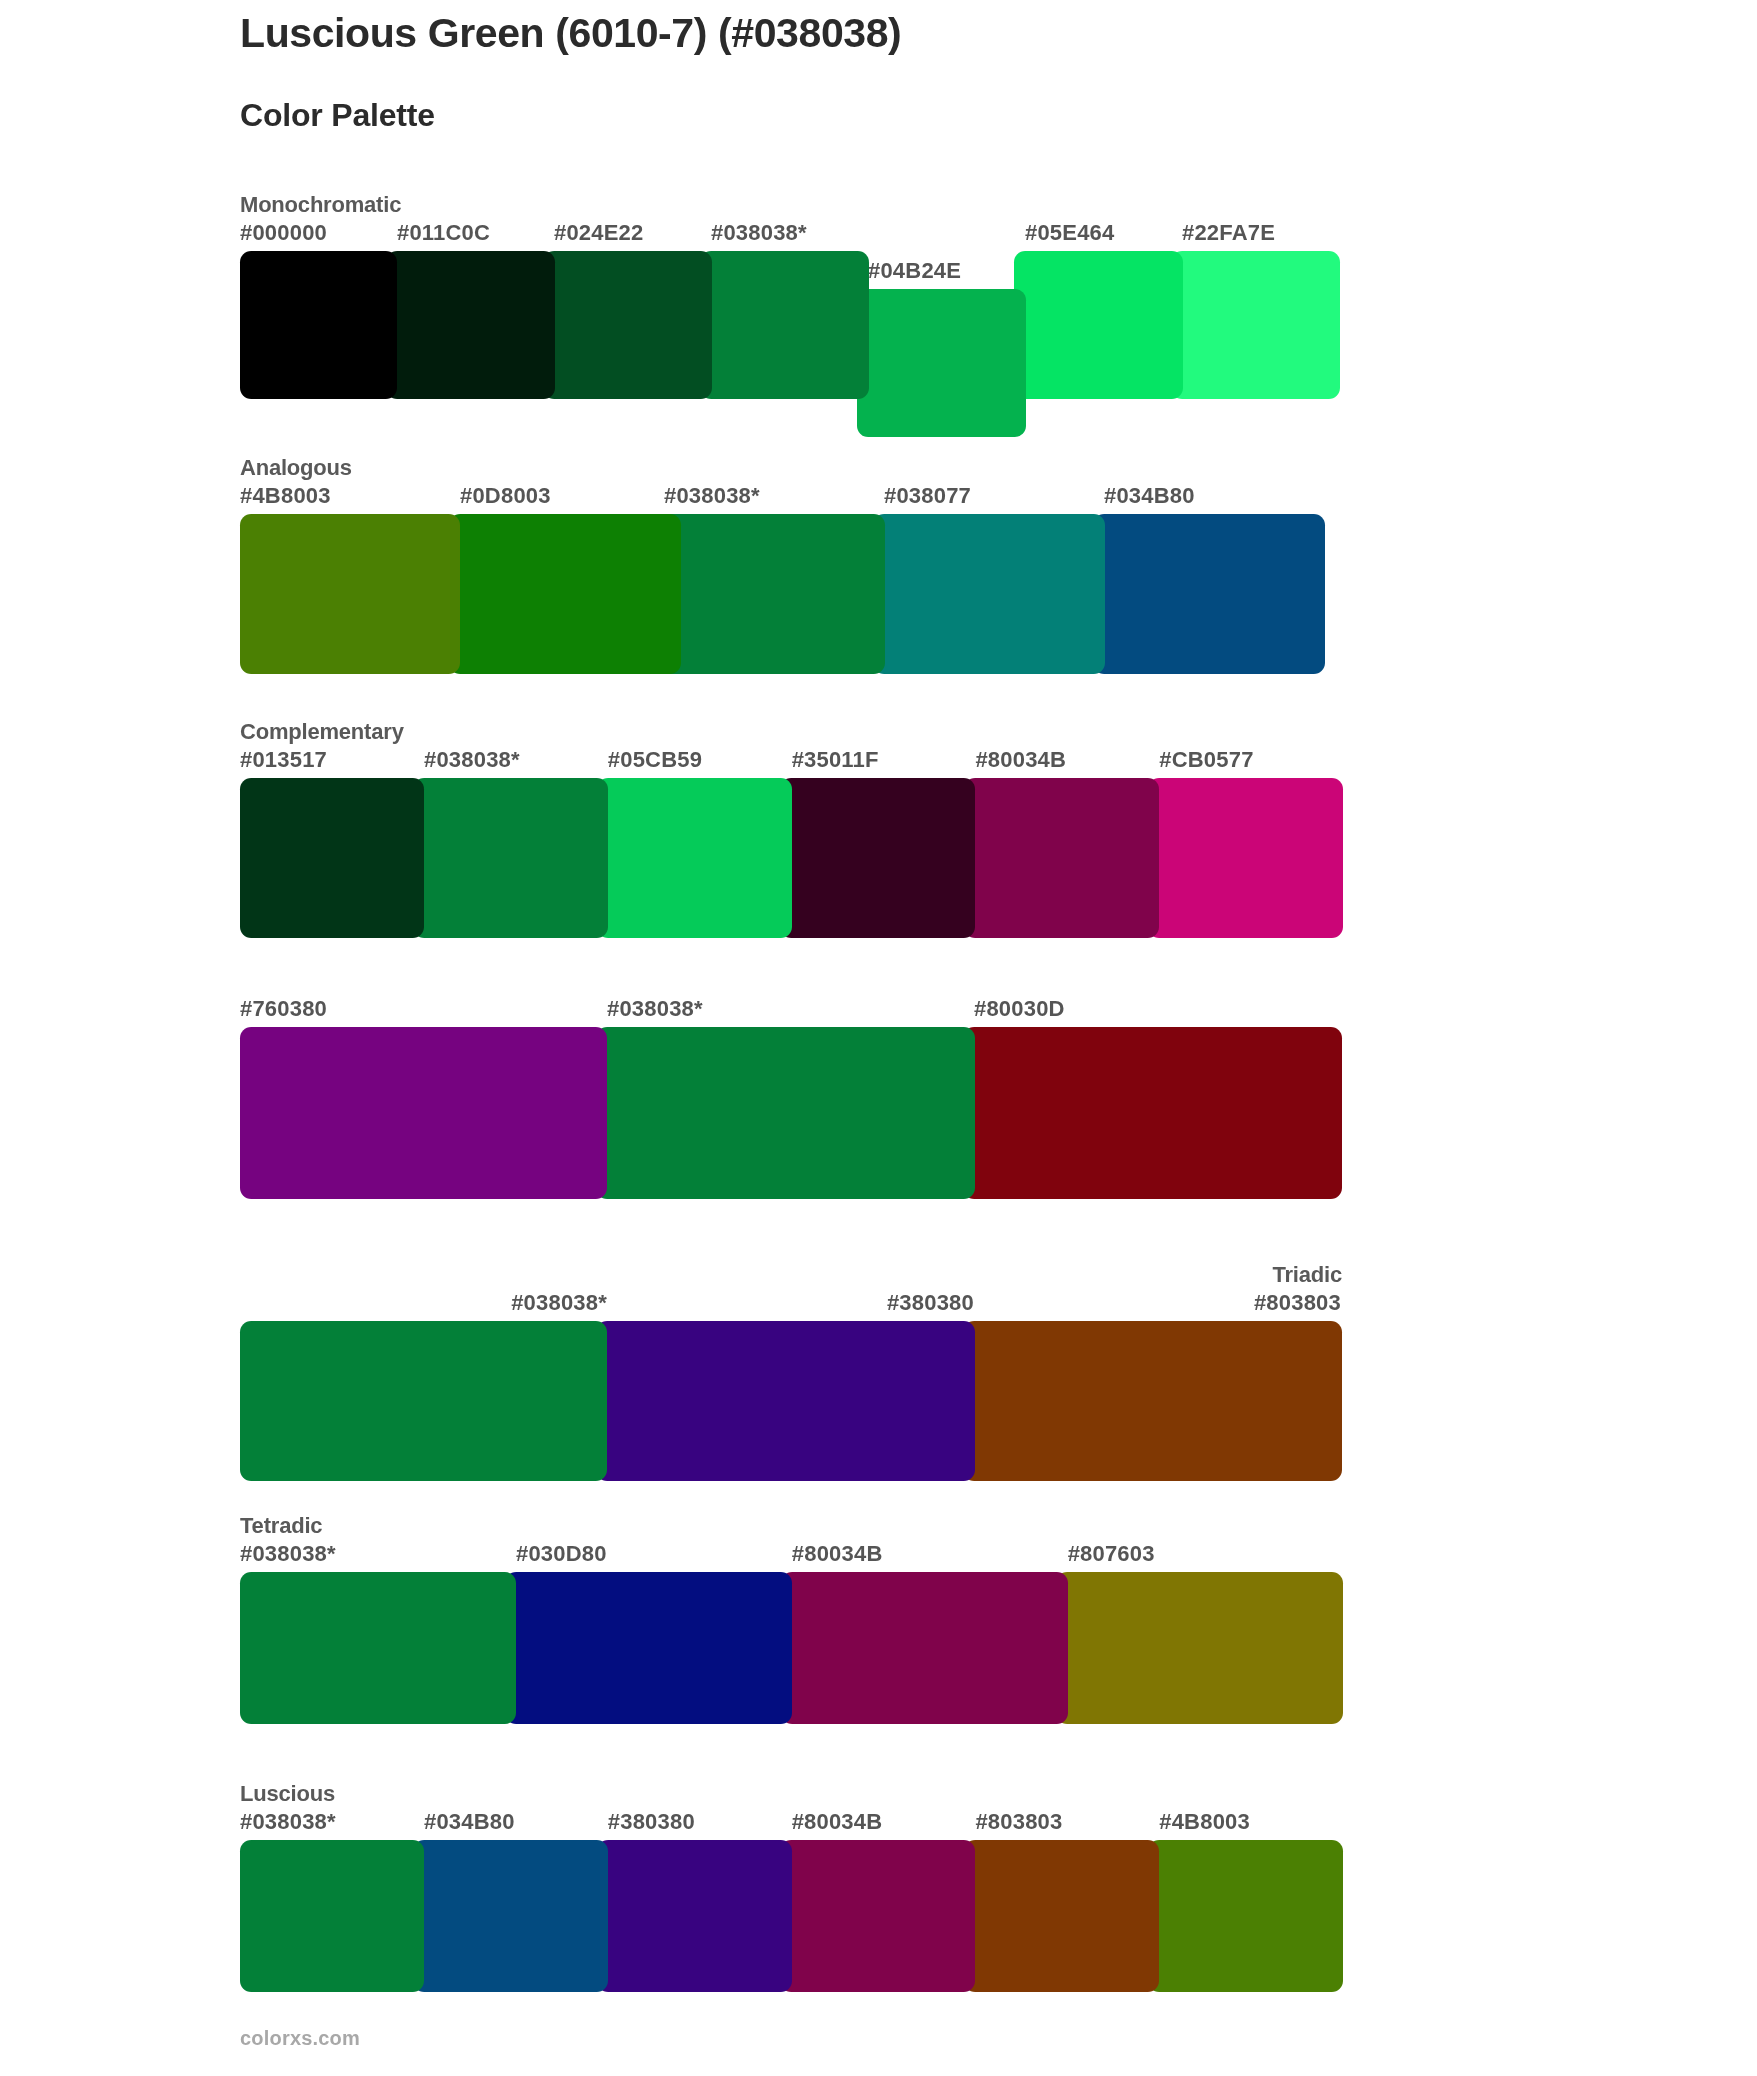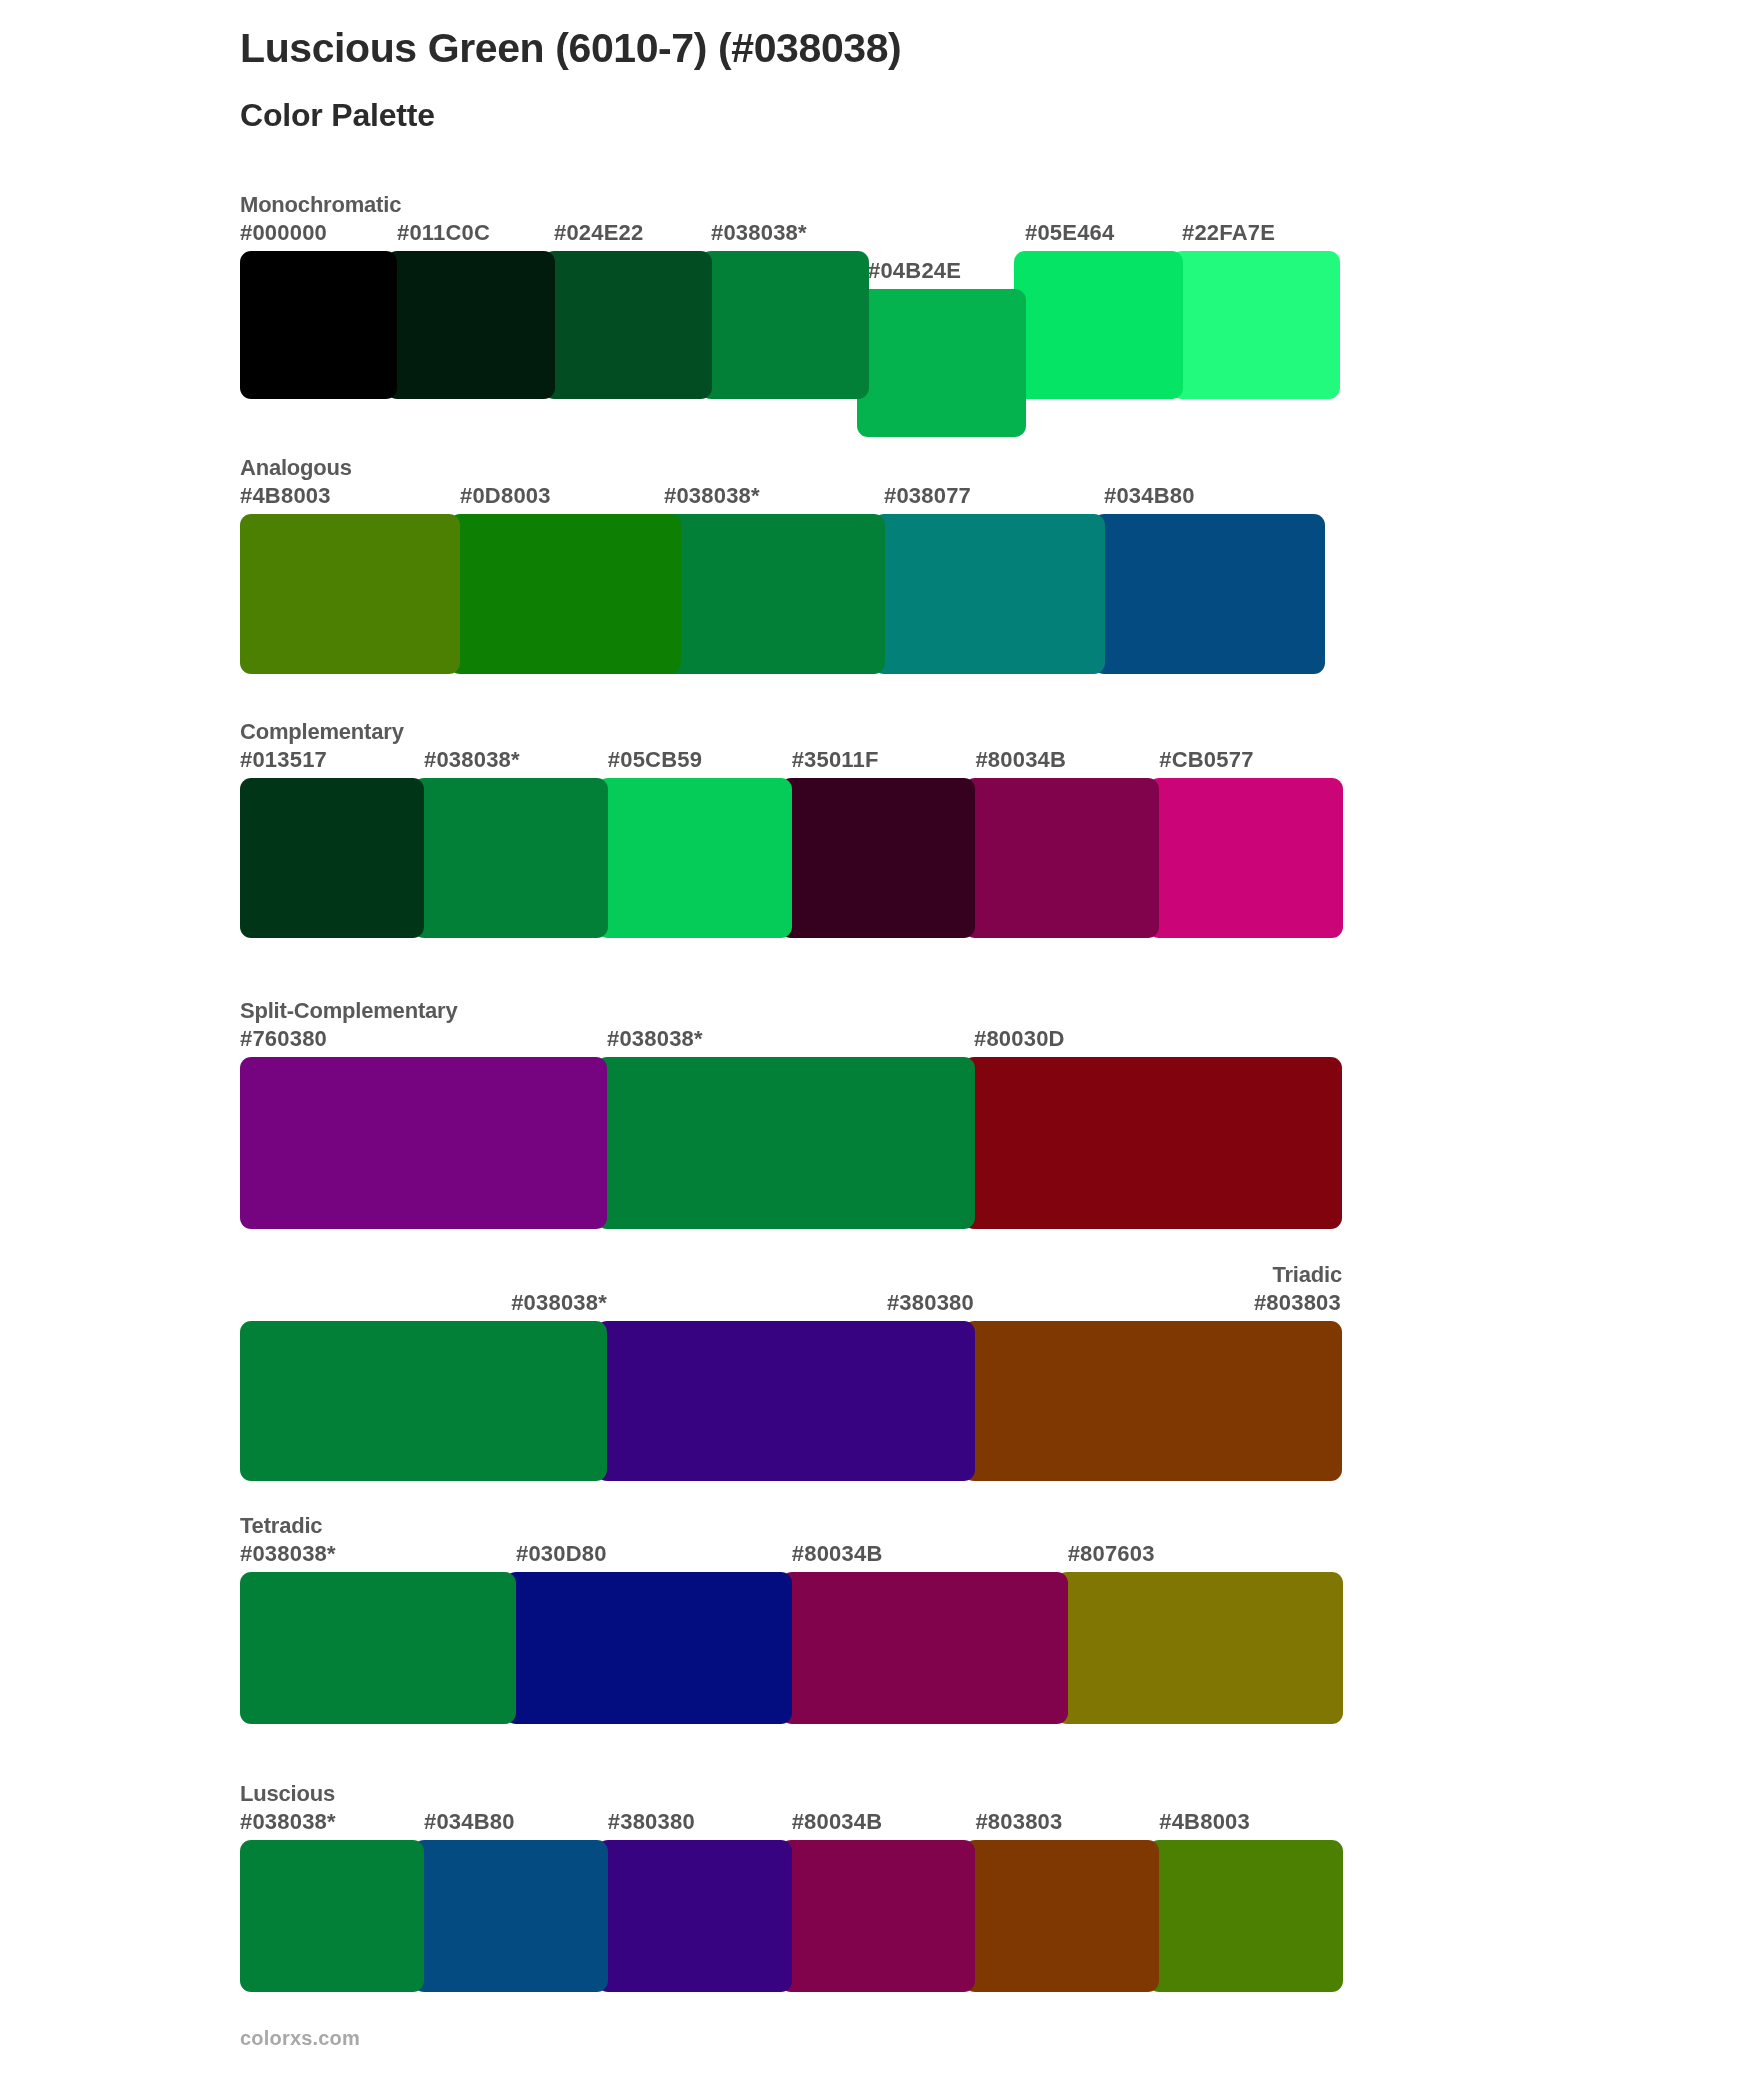--- a/index.html
+++ b/index.html
@@ -19,21 +19,21 @@
     width: 1757px;
     height: 2077px;
     box-sizing: border-box;
   }
   .header {
     padding: 0;
   }
   .page-title {
     position: absolute;
     left: 240px;
-    top: 26px;
+    top: 11px;
     font-size: 41px;
     font-weight: bold;
     color: #2b2b2b;
     letter-spacing: -0.4px;
     white-space: nowrap;
     line-height: 1.1;
   }
   .page-subtitle {
     position: absolute;
     left: 240px;
@@ -191,21 +191,20 @@
             <div class="swatch-label">#80034B</div>
             <div class="swatch-chip" style="background: rgb(128, 3, 75); height: 160px; margin-left: -11.2px; width: 195px; position: relative; z-index: 96;"></div>
           </div>
           <div class="swatch" style="width: 184px;">
             <div class="swatch-label">#CB0577</div>
             <div class="swatch-chip" style="background: rgb(203, 5, 119); height: 160px; margin-left: -11.2px; width: 195px; position: relative; z-index: 95;"></div>
           </div>
         </div>
       </div>
       <div class="section" style="top: 998px;">
-        <div class="section-title">Split-Complementary</div>
         <div class="swatch-row">
           <div class="swatch" style="width: 367px;">
             <div class="swatch-label">#760380</div>
             <div class="swatch-chip" style="background: rgb(118, 3, 128); height: 172px; margin-left: 0px; width: 367px; position: relative; z-index: 100;"></div>
           </div>
           <div class="swatch" style="width: 367px;">
             <div class="swatch-label">#038038*</div>
             <div class="swatch-chip" style="background: rgb(3, 128, 56); height: 172px; margin-left: -11.2px; width: 379px; position: relative; z-index: 99;"></div>
           </div>
           <div class="swatch" style="width: 367px;">

